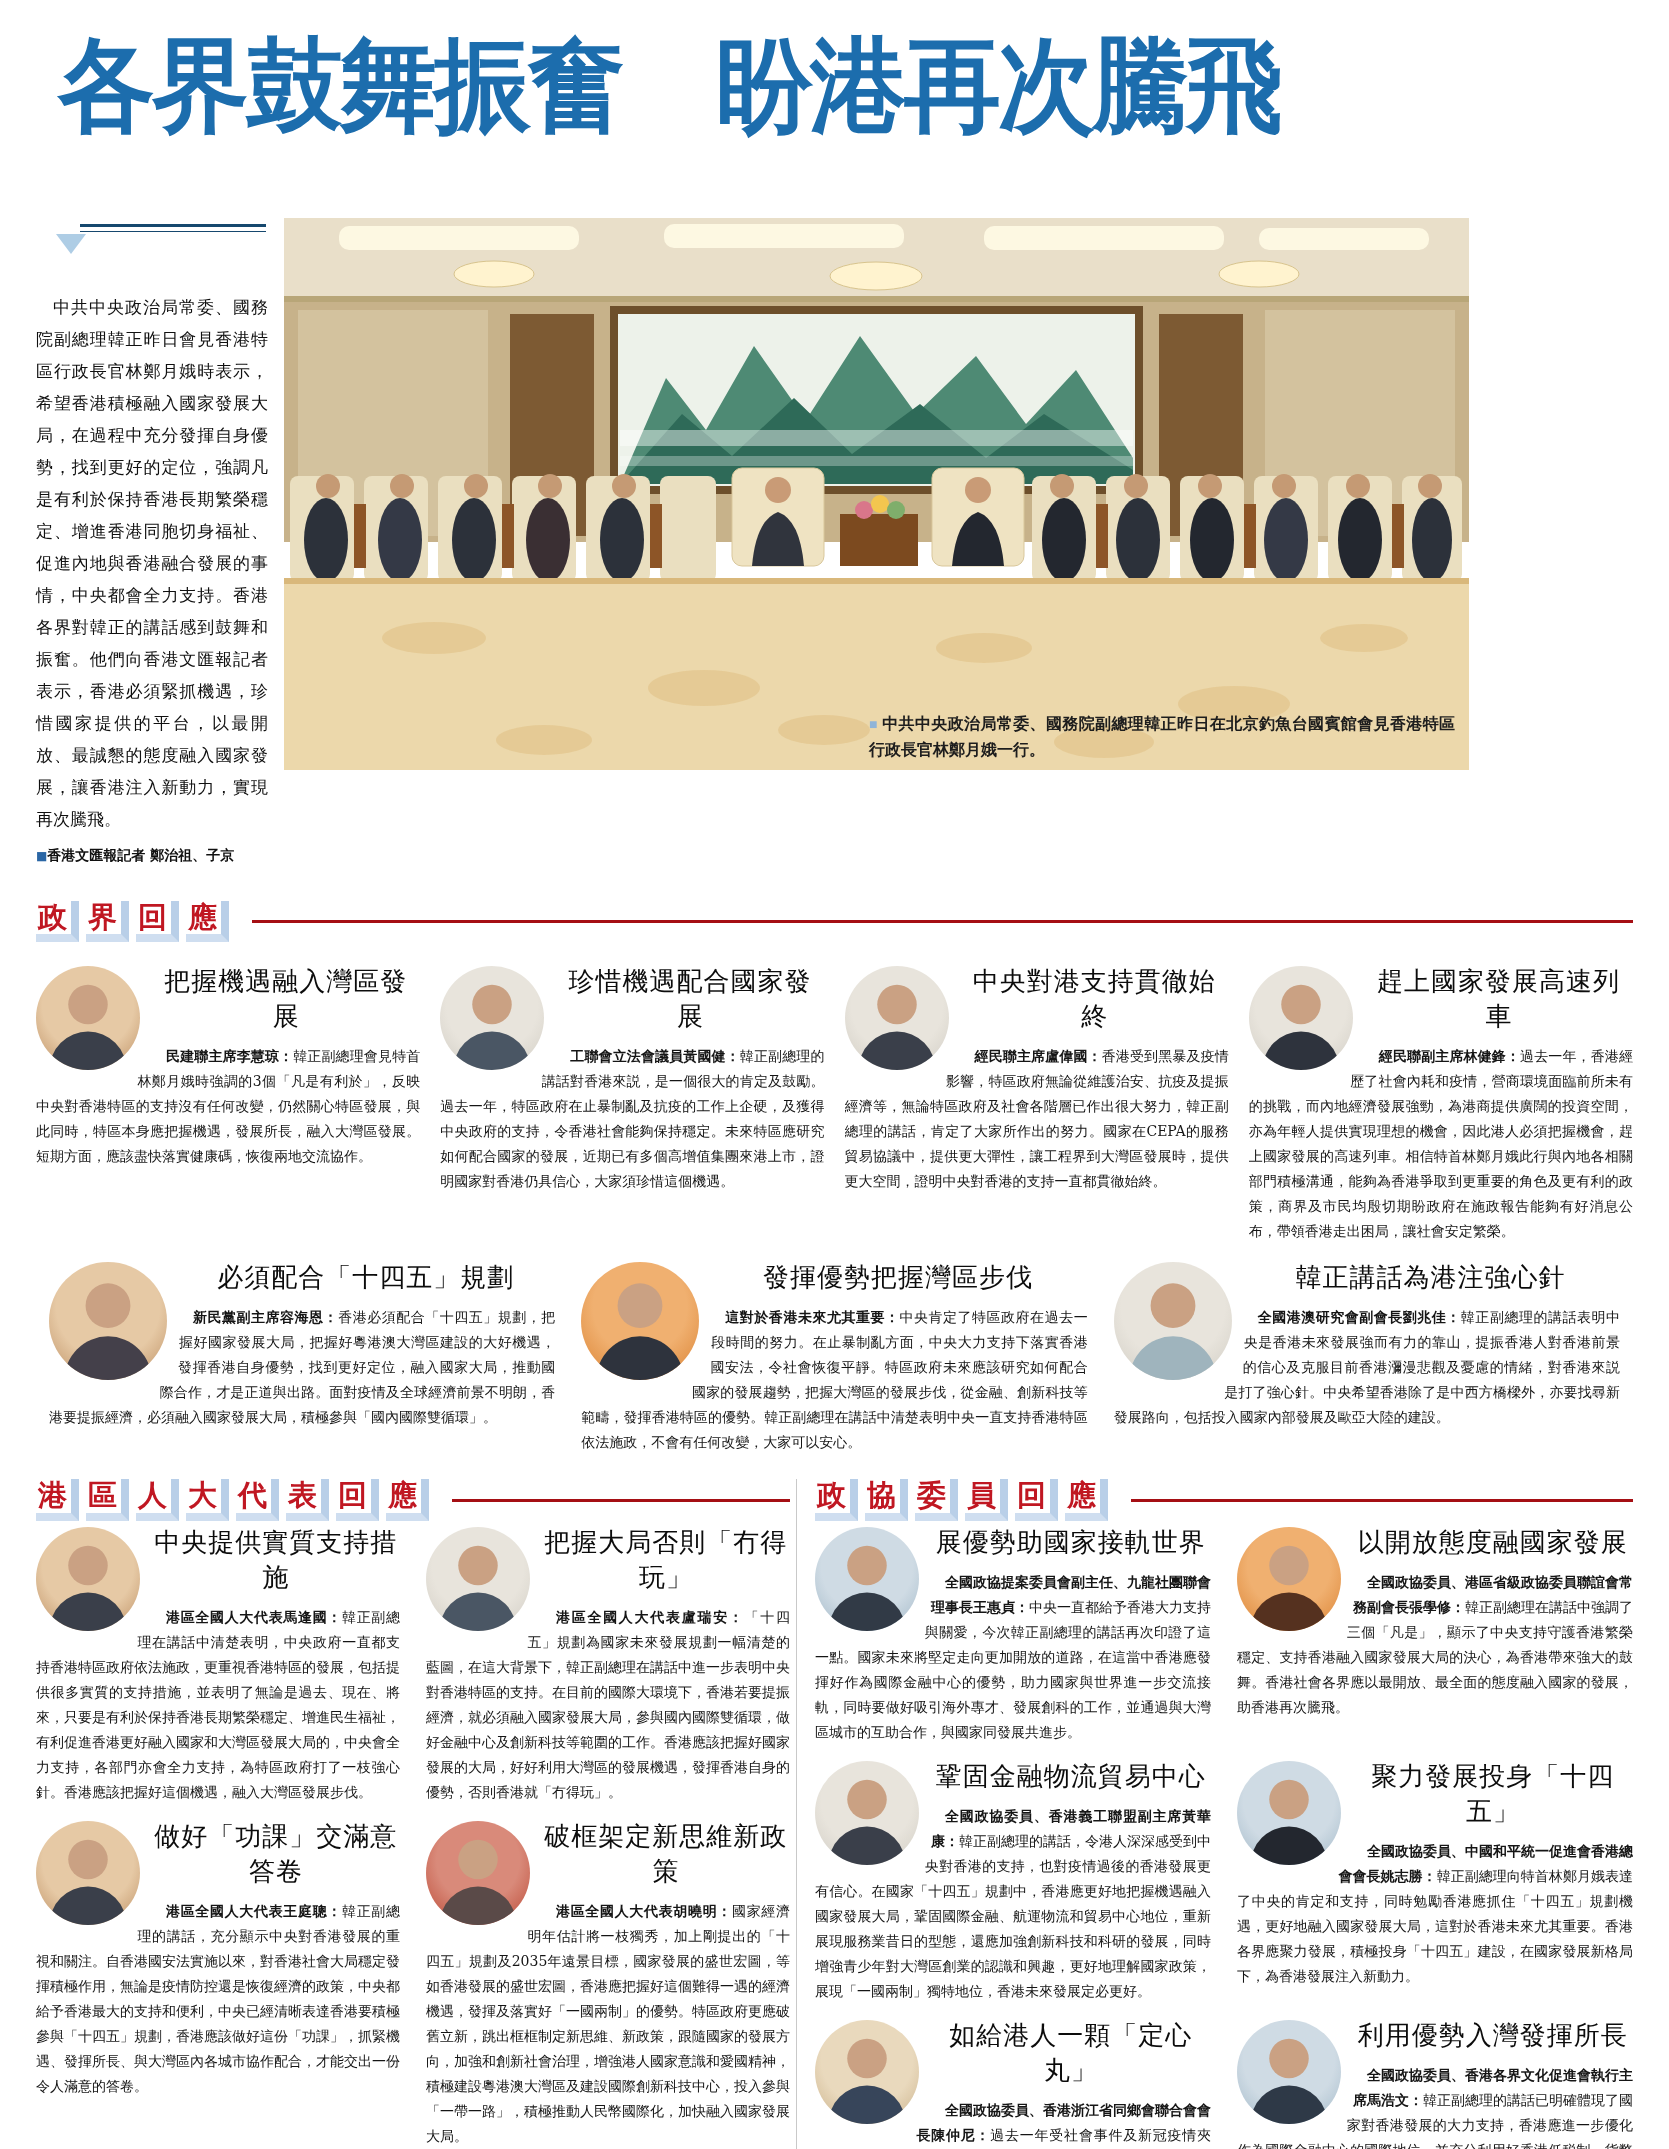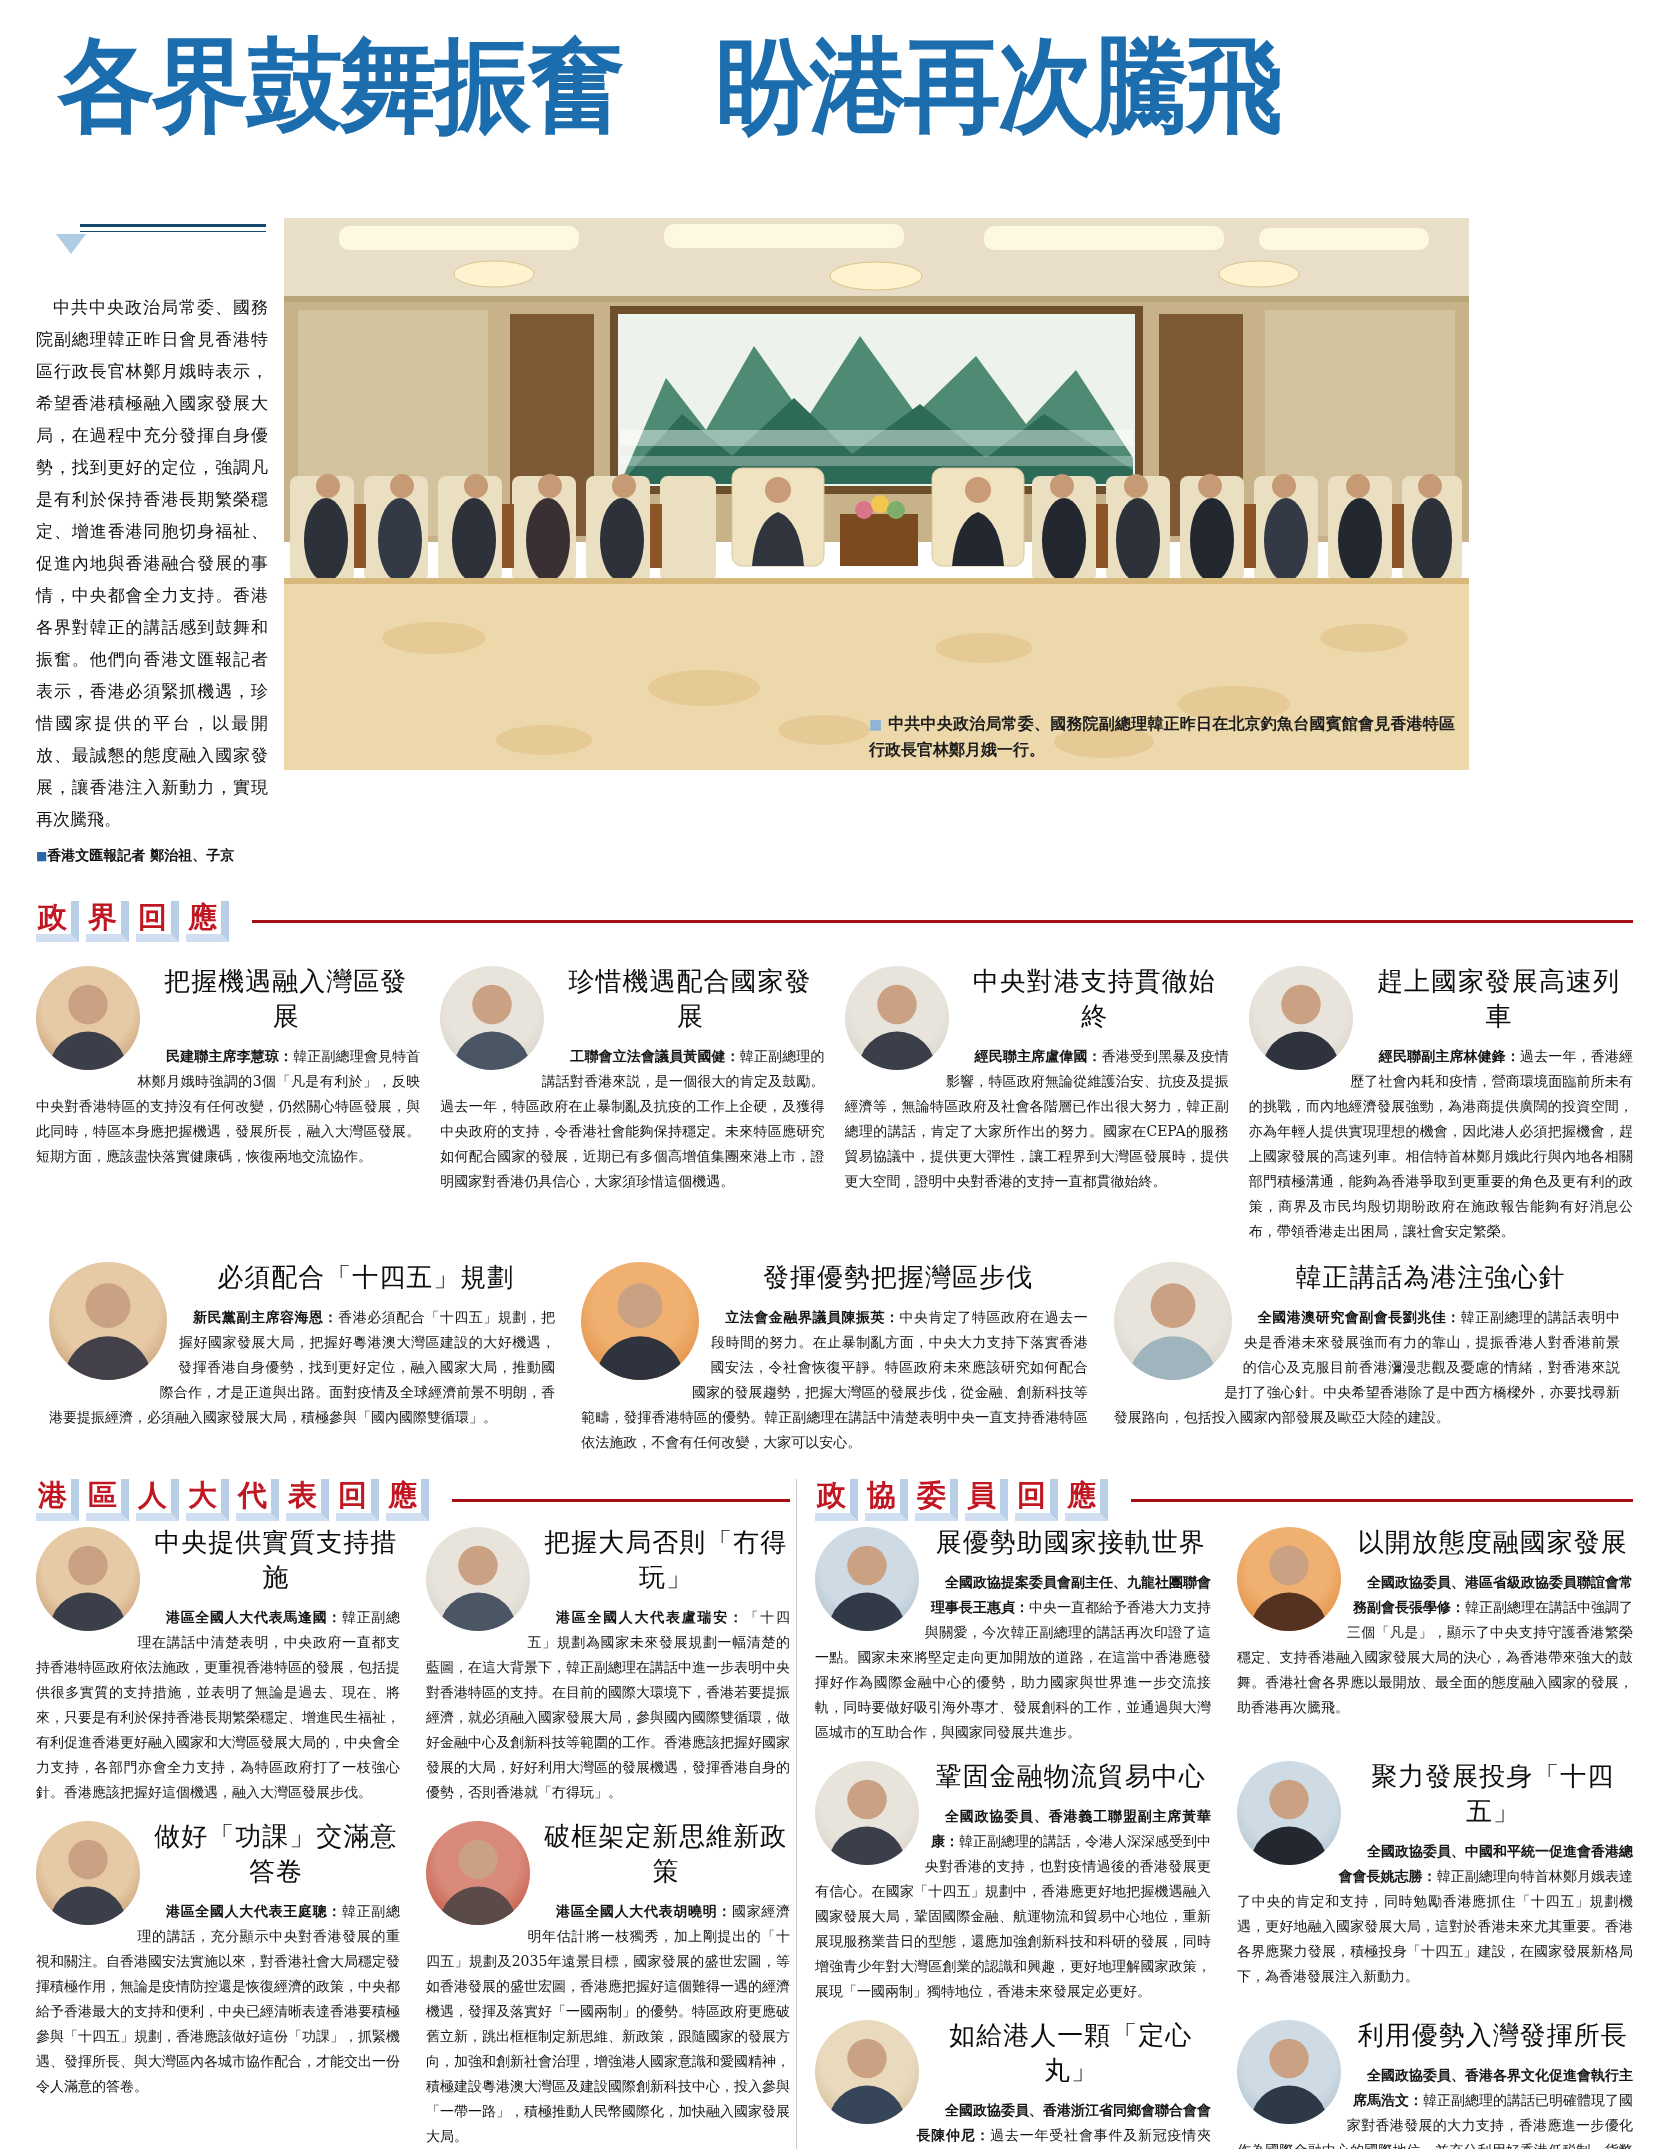--- a/index.html
+++ b/index.html
@@ -14,21 +14,21 @@
     transform:scaleY(1.06);transform-origin:top left;
   }
   
   .top{display:flex;margin:72px 0 0 36px;gap:16px;}
   .intro-col{width:232px;flex:none;}
   .marker{width:186px;margin:6px 0 0 44px;border-top:3px solid #16486e;border-bottom:1px solid #16486e;height:4px;}
   .marker-tri{width:0;height:0;border:15px solid transparent;border-top:20px solid #aecde5;margin:2px 0 22px 20px;}
   .intro-text{font-size:17px;line-height:32px;text-align:justify;text-indent:1em;margin:0;color:#101010;}
   .byline{margin-top:12px;font-size:14px;font-weight:700;color:#101010;}
   .byline .sq{color:#2a66a5;font-size:12px;}
-  .photo-wrap{position:relative;width:1185px;height:552px;flex:none;}
+  .photo-wrap{position:relative;width:1185px;height:552px;flex:none;font-family:Liberation Serif, serif;}
   .photo-wrap svg{position:absolute;inset:0;width:100%;height:100%;}
   .caption{position:absolute;right:14px;bottom:8px;width:586px;font-size:16px;line-height:25px;font-weight:700;color:#1d1d1d;text-align:justify;}
   .caption .sq{color:#8fb4d8;font-size:14px;}
   
   .sec-head{display:flex;align-items:center;margin:22px 36px 0 36px;}
   .hchar{
     font-size:29px;font-weight:700;color:#c01722;line-height:1.05;
     padding:1px 4px 2px 2px;margin-right:7px;
     border-right:8px solid #b9cfe8;border-bottom:8px solid #cfdef0;
   }
@@ -232,21 +232,21 @@
     <p class="btext"><b>新民黨副主席容海恩：</b><span>香港必須配合「十四五」規劃，把握好國家發展大局，把握好粵港澳大灣區建設的大好機遇，發揮香港自身優勢，找到更好定位，融入國家大局，推動國際合作，才是正道與出路。面對疫情及全球經濟前景不明朗，香港要提振經濟，必須融入國家發展大局，積極參與「國內國際雙循環」。</span></p>
   </article>
   <article class="block">
     <div class="portrait lg p-orange">
         <svg viewBox="0 0 10 10">
           <circle cx="5" cy="3.7" r="1.9" fill="#caa183"></circle>
           <path d="M1.3 10a3.7 3.7 0 0 1 7.4 0z" fill="#2e333d"></path>
         </svg>
       </div>
     <h3 class="btitle">發揮優勢把握灣區步伐</h3>
-    <p class="btext"><b>立法會金融界議員陳振英：</b><span>中央肯定了特區政府在過去一段時間的努力。在止暴制亂方面，中央大力支持下落實香港國安法，令社會恢復平靜。特區政府未來應該研究如何配合國家的發展趨勢，把握大灣區的發展步伐，從金融、創新科技等範疇，發揮香港特區的優勢。韓正副總理在講話中清楚表明中央一直支持香港特區依法施政，不會有任何改變，大家可以安心。</span></p>
+    <p class="btext"><b>這對於香港未來尤其重要：</b><span>中央肯定了特區政府在過去一段時間的努力。在止暴制亂方面，中央大力支持下落實香港國安法，令社會恢復平靜。特區政府未來應該研究如何配合國家的發展趨勢，把握大灣區的發展步伐，從金融、創新科技等範疇，發揮香港特區的優勢。韓正副總理在講話中清楚表明中央一直支持香港特區依法施政，不會有任何改變，大家可以安心。</span></p>
   </article>
   <article class="block">
     <div class="portrait lg p-gray">
         <svg viewBox="0 0 10 10">
           <circle cx="5" cy="3.7" r="1.9" fill="#caa183"></circle>
           <path d="M1.3 10a3.7 3.7 0 0 1 7.4 0z" fill="#9fb4bd"></path>
         </svg>
       </div>
     <h3 class="btitle">韓正講話為港注強心針</h3>
     <p class="btext"><b>全國港澳研究會副會長劉兆佳：</b><span>韓正副總理的講話表明中央是香港未來發展強而有力的靠山，提振香港人對香港前景的信心及克服目前香港瀰漫悲觀及憂慮的情緒，對香港來説是打了強心針。中央希望香港除了是中西方橋樑外，亦要找尋新發展路向，包括投入國家內部發展及歐亞大陸的建設。</span></p>

